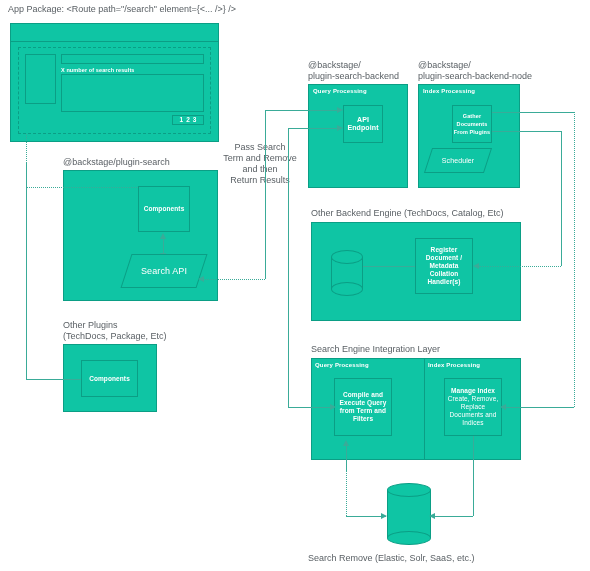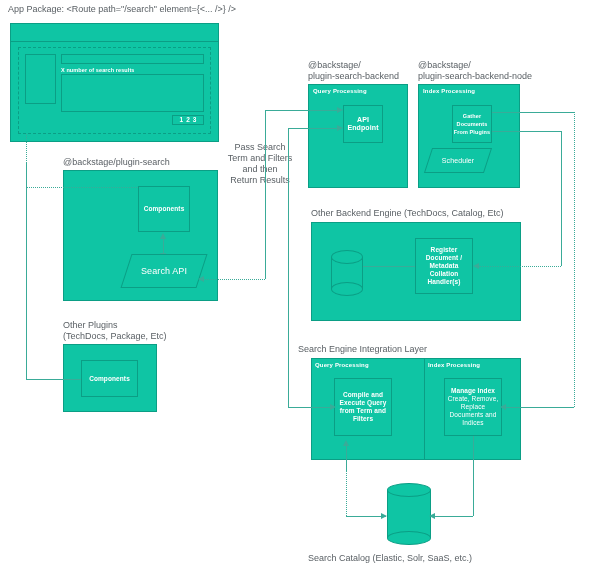--- a/index.html
+++ b/index.html
@@ -90,21 +90,21 @@
 
 <div class="abs lbl" style="left:63px;top:320px;text-align:right;">Other Plugins</div>
 <div class="abs lbl" style="left:63px;top:331px;">(TechDocs, Package, Etc)</div>
 <div class="abs tealbox" style="left:63px;top:344px;width:94px;height:68px;"></div>
 <div class="abs outline ctr" style="left:81px;top:360px;width:57px;height:37px;">
   <span class="lblwhite">Components</span>
 </div>
 
 <div class="abs" style="left:222px;top:142px;width:76px;text-align:center;">
   <div class="lbl" style="text-align:center;">Pass Search</div>
-  <div class="lbl" style="text-align:center;">Term and Filters</div>
+  <div class="lbl" style="text-align:center;">Term and Remove</div>
   <div class="lbl" style="text-align:center;">and then</div>
   <div class="lbl" style="text-align:center;">Return Results</div>
 </div>
 
 <div class="abs lbl" style="left:308px;top:60px;">@backstage/</div>
 <div class="abs lbl" style="left:308px;top:71px;">plugin-search-backend</div>
 <div class="abs tealbox" style="left:308px;top:84px;width:100px;height:104px;"></div>
 <div class="abs white-head" style="left:313px;top:88px;">Query Processing</div>
 <div class="abs outline ctr" style="left:343px;top:105px;width:40px;height:38px;flex-direction:column;">
   <span class="lblwhite" style="font-size:7px;">API</span>
@@ -134,21 +134,21 @@
 <div class="abs outline ctr" style="left:415px;top:238px;width:58px;height:56px;flex-direction:column;">
   <span class="lblwhite" style="font-size:6.5px;">Register</span>
   <span class="lblwhite" style="font-size:6.5px;">Document /</span>
   <span class="lblwhite" style="font-size:6.5px;">Metadata</span>
   <span class="lblwhite" style="font-size:6.5px;">Collation</span>
   <span class="lblwhite" style="font-size:6.5px;">Handler(s)</span>
 </div>
 
 <div class="abs ln lnh" style="left:363px;top:266px;width:52px;"></div>
 
-<div class="abs lbl" style="left:298px;top:344px;">Search Engine Integration Layer</div>
+<div class="abs lbl" style="left:311px;top:344px;">Search Engine Integration Layer</div>
 <div class="abs tealbox" style="left:311px;top:358px;width:210px;height:102px;"></div>
 <div class="abs" style="left:424px;top:358px;width:1px;height:102px;background:#0b9e85;"></div>
 <div class="abs white-head" style="left:315px;top:362px;">Query Processing</div>
 <div class="abs white-head" style="left:428px;top:362px;">Index Processing</div>
 
 <div class="abs outline ctr" style="left:334px;top:378px;width:58px;height:58px;flex-direction:column;">
   <span class="lblwhite" style="font-size:6.5px;">Compile and</span>
   <span class="lblwhite" style="font-size:6.5px;">Execute Query</span>
   <span class="lblwhite" style="font-size:6.5px;">from Term and</span>
   <span class="lblwhite" style="font-size:6.5px;">Filters</span>
@@ -160,21 +160,21 @@
   <span class="lblwhite" style="font-size:6.5px;font-weight:normal;">Replace</span>
   <span class="lblwhite" style="font-size:6.5px;font-weight:normal;">Documents and</span>
   <span class="lblwhite" style="font-size:6.5px;font-weight:normal;">Indices</span>
 </div>
 
 <div class="cyl" style="left:387px;top:483px;width:44px;height:62px;">
   <div class="body"></div>
     <div class="top"></div>
     <div class="bot"></div>
 </div>
-<div class="abs lbl" style="left:308px;top:553px;">Search Catalog (Elastic, Solr, SaaS, etc.)</div>
+<div class="abs lbl" style="left:308px;top:553px;">Search Remove (Elastic, Solr, SaaS, etc.)</div>
 
 <div class="lnd-v" style="left:26px;top:134px;height:29px;"></div>
 <div class="abs ln lnv" style="left:26px;top:163px;height:24px;"></div>
 <div class="lnd-h" style="left:26px;top:187px;width:112px;"></div>
 
 <div class="abs ln lnv" style="left:26px;top:187px;height:192px;"></div>
 <div class="abs ln lnh" style="left:26px;top:379px;width:55px;"></div>
 
 <div class="abs ln lnv" style="left:265px;top:110px;height:169px;"></div>
 <div class="abs ln lnh" style="left:265px;top:110px;width:72px;"></div>

